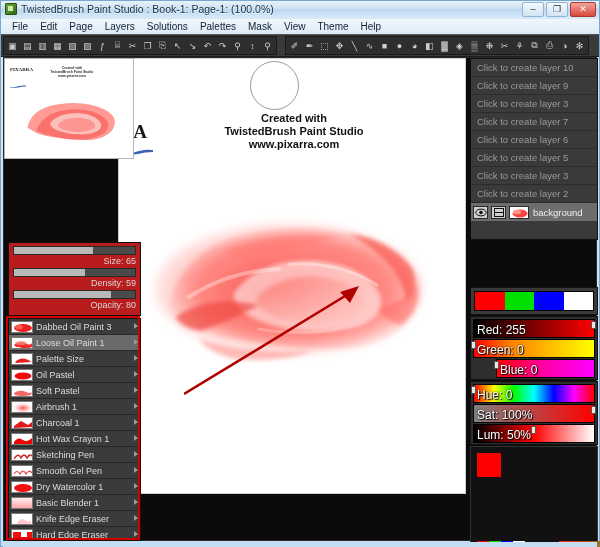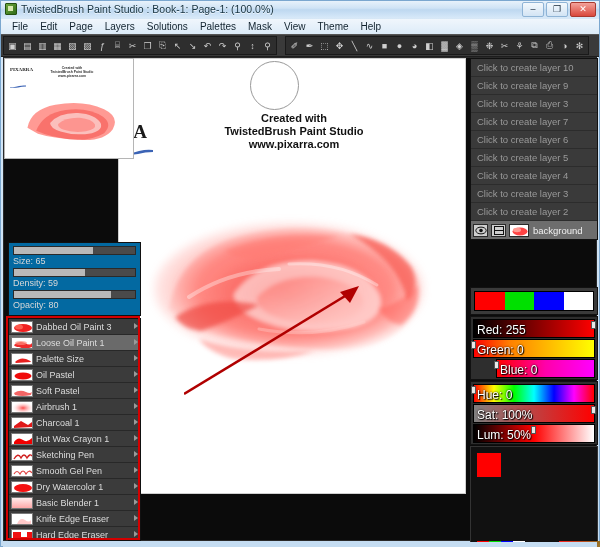--- a/index.html
+++ b/index.html
@@ -112,22 +112,23 @@
   }
   .preview-logo-bar { position:absolute; left:5px; top:15px; width:16px; height:3px; }
   .preview-caption {
     position:absolute; left:32px; top:7px; width:70px; text-align:center;
     font-size:3.4px; font-weight:bold; color:#333; line-height:4px;
   }
   .preview-art { position:absolute; left:12px; top:32px; width:108px; height:58px; }
 
   .settings-panel {
     position:absolute; left:4px; top:184px; width:133px; height:74px;
-    background:#0369a1; border:1px solid #111;
+    background:#b91c1c; border:1px solid #111;
     padding:3px 4px;
+    text-align:right;
   }
   .slider-row { margin-bottom:1px; }
   .slider-track {
     height:9px; background:#4a4a4a; border:1px solid #2a2a2a; position:relative;
   }
   .slider-fill { position:absolute; left:0; top:0; bottom:0; background:#b9b9b9; }
   .slider-label { font-size:9px; color:#d8d8d8; line-height:12px; }
 
   .brush-list {
     position:absolute; left:4px; top:260px; width:133px; height:223px;
@@ -558,21 +559,20 @@
       </div>
     <div class="brush-hilite"></div>
 
     <div class="layer-panel" id="layer-panel">
         <div class="layer-row">Click to create layer 10</div>
         <div class="layer-row">Click to create layer 9</div>
         <div class="layer-row">Click to create layer 3</div>
         <div class="layer-row">Click to create layer 7</div>
         <div class="layer-row">Click to create layer 6</div>
         <div class="layer-row">Click to create layer 5</div>
-        <div class="layer-row">Click to create layer 4</div>
         <div class="layer-row">Click to create layer 3</div>
         <div class="layer-row">Click to create layer 2</div>
         <div class="layer-row bg">
           <div class="lr-icon">
             <svg width="12" height="9" viewBox="0 0 12 9">
               <ellipse cx="6" cy="4.5" rx="5.2" ry="3.4" fill="none" stroke="#111" stroke-width="1"></ellipse>
               <circle cx="6" cy="4.5" r="1.8" fill="#111"></circle>
             </svg>
           </div>
           <div class="lr-icon">

